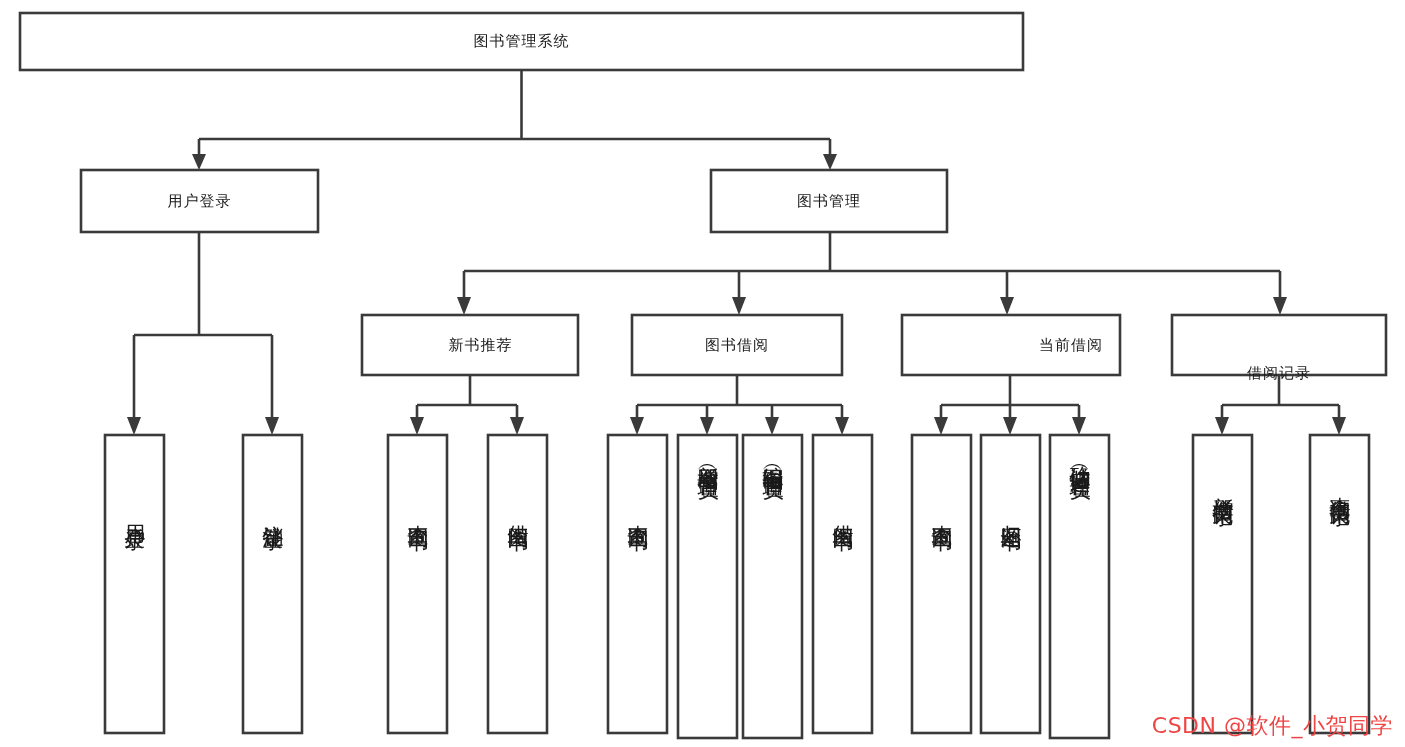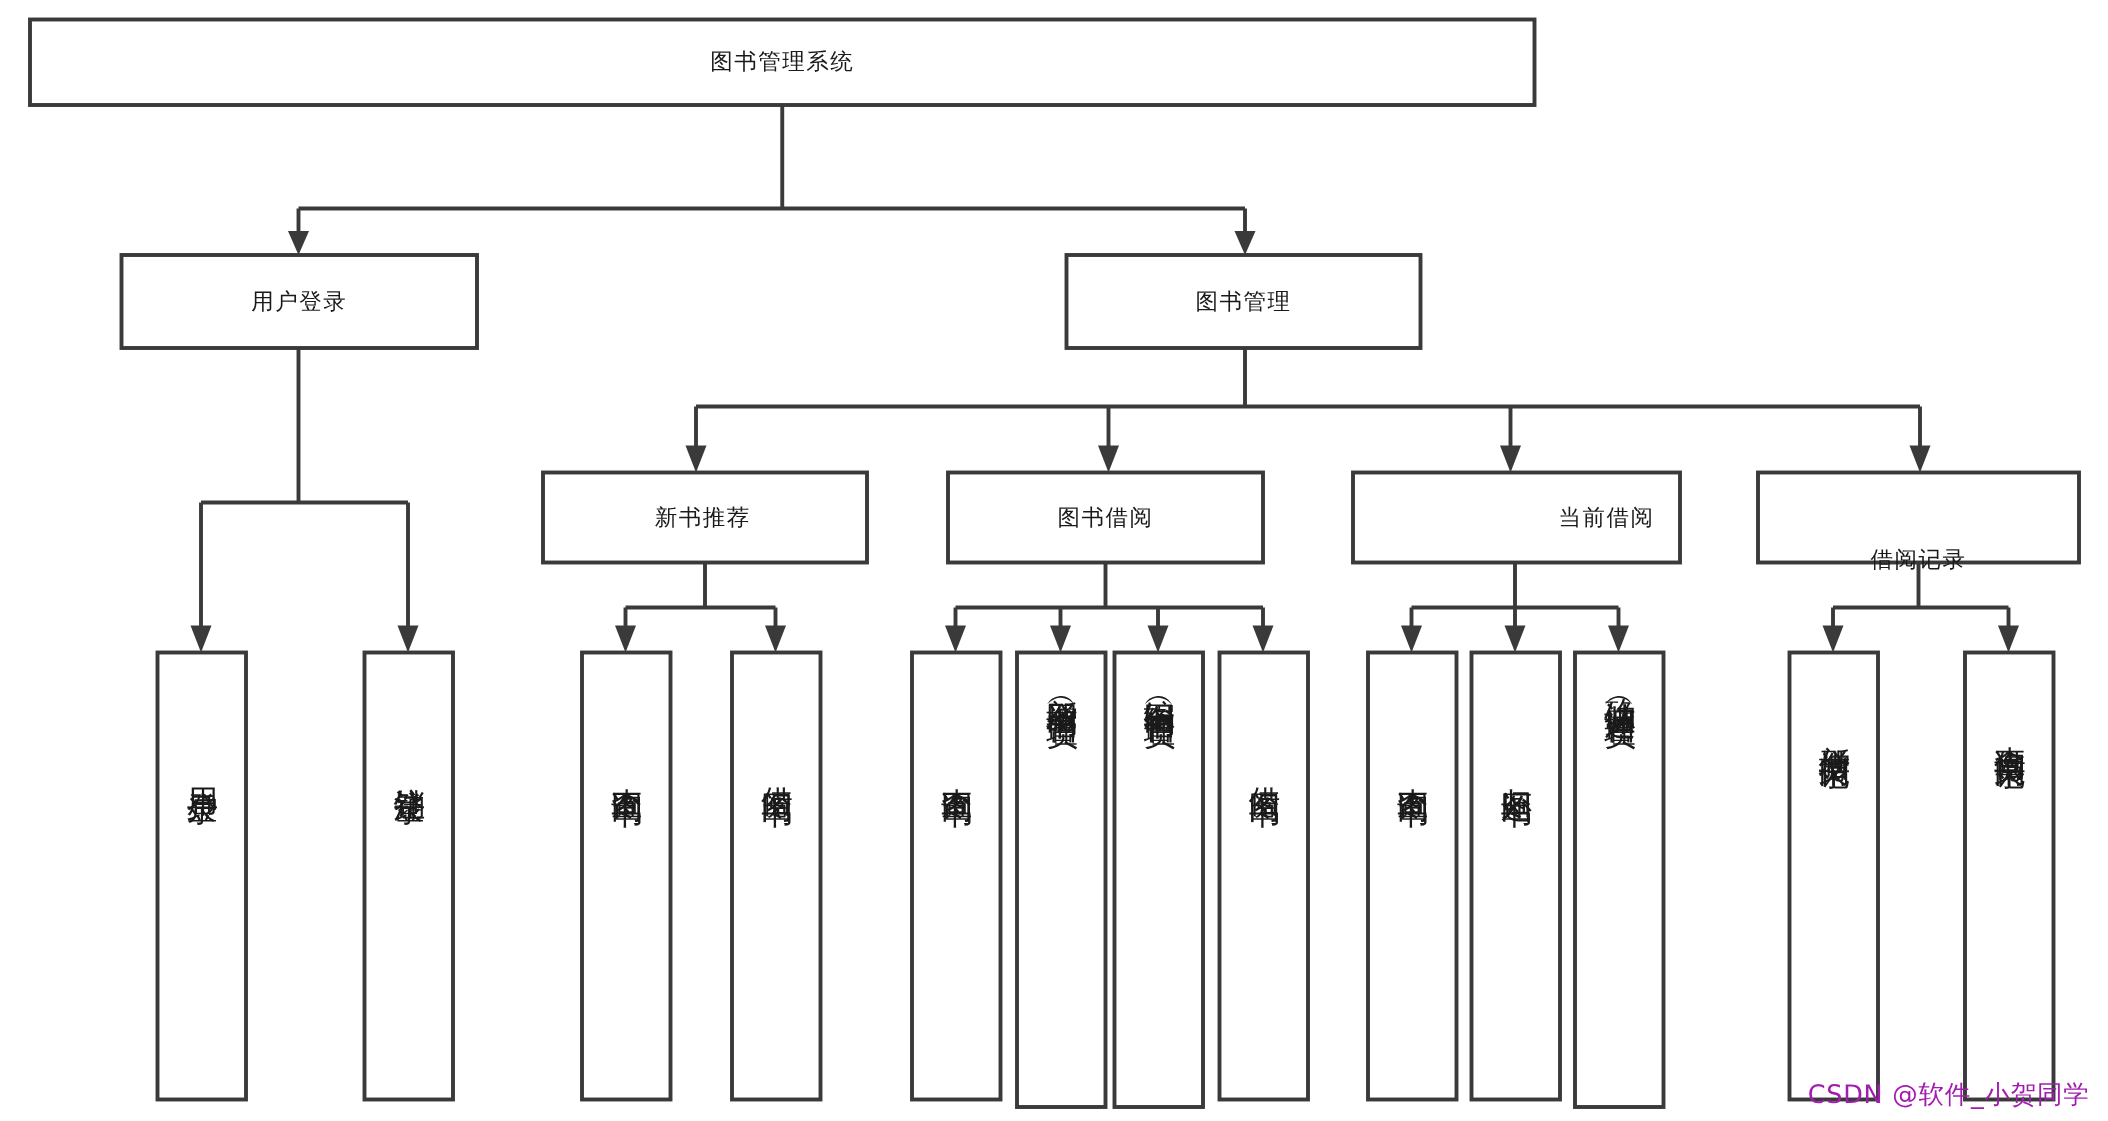--- a/index.html
+++ b/index.html
@@ -66,22 +66,22 @@
     font-family: "DejaVu Sans", "Liberation Sans", sans-serif;
     font-size: 15px;
     color: #1a1a1a;
     letter-spacing: 1px;
   }
   #watermark {
     position: absolute;
     right: 12px;
     bottom: 6px;
     font-family: "DejaVu Sans", "Liberation Sans", sans-serif;
-    font-size: 17px;
-    color: #a21caf;
+    font-size: 22px;
+    color: #ef4444;
     letter-spacing: 0.5px;
     white-space: nowrap;
     user-select: none;
     margin-left: 17px;
   }
 </style>
 </head>
 <body>
 
 <div id="diagram-root">
@@ -184,21 +184,21 @@
       <rect class="node-box" x="1193" y="435" width="59" height="298"></rect>
       <rect class="node-box" x="1310" y="435" width="59" height="298"></rect>
     </g>
   </svg>
 
   <div class="hlabel-wrap" style="left:20px; top:13px; width:1003px; height:57px;">图书管理系统</div>
 
   <div class="hlabel-wrap" style="left:81px; top:170px; width:237px; height:62px;">用户登录</div>
   <div class="hlabel-wrap" style="left:711px; top:170px; width:236px; height:62px;">图书管理</div>
 
-  <div class="hlabel-wrap" style="left:350px; top:315px; width:237px; height:60px;">新书推荐</div>
+  <div class="hlabel-wrap" style="left:362px; top:315px; width:237px; height:60px;">新书推荐</div>
   <div class="hlabel-wrap" style="left:632px; top:315px; width:210px; height:60px;text-align:right;">图书借阅</div>
   <div class="hlabel-wrap" style="left:926px; top:315px; width:218px; height:60px;padding-left:36px;">当前借阅</div>
   <div class="hlabel-wrap" style="left:1172px; top:315px; width:214px; height:60px;margin-top:28px;">借阅记录</div>
 
   <div class="vlabel-wrap" style="left:105px; top:435px; width:59px; height:298px; padding-top:73px;">
     <span>用户登录</span>
   </div>
   <div class="vlabel-wrap" style="left:243px; top:435px; width:59px; height:298px; padding-top:73px;">
     <span>注销登录</span>
   </div>

